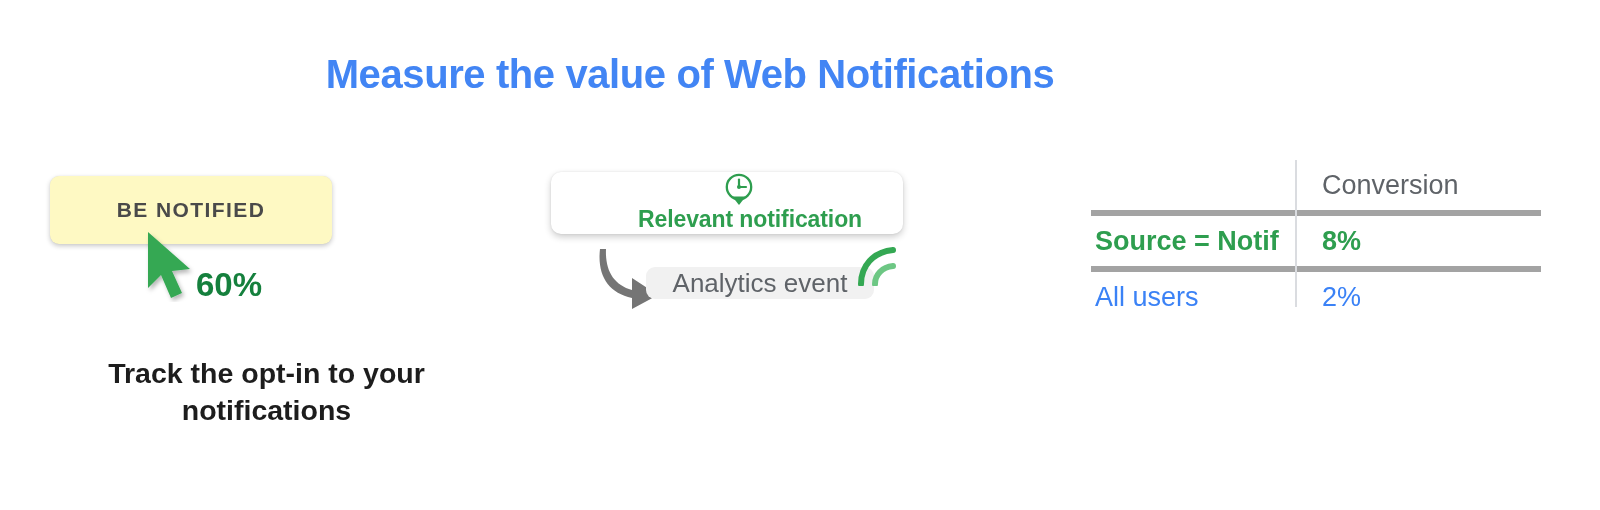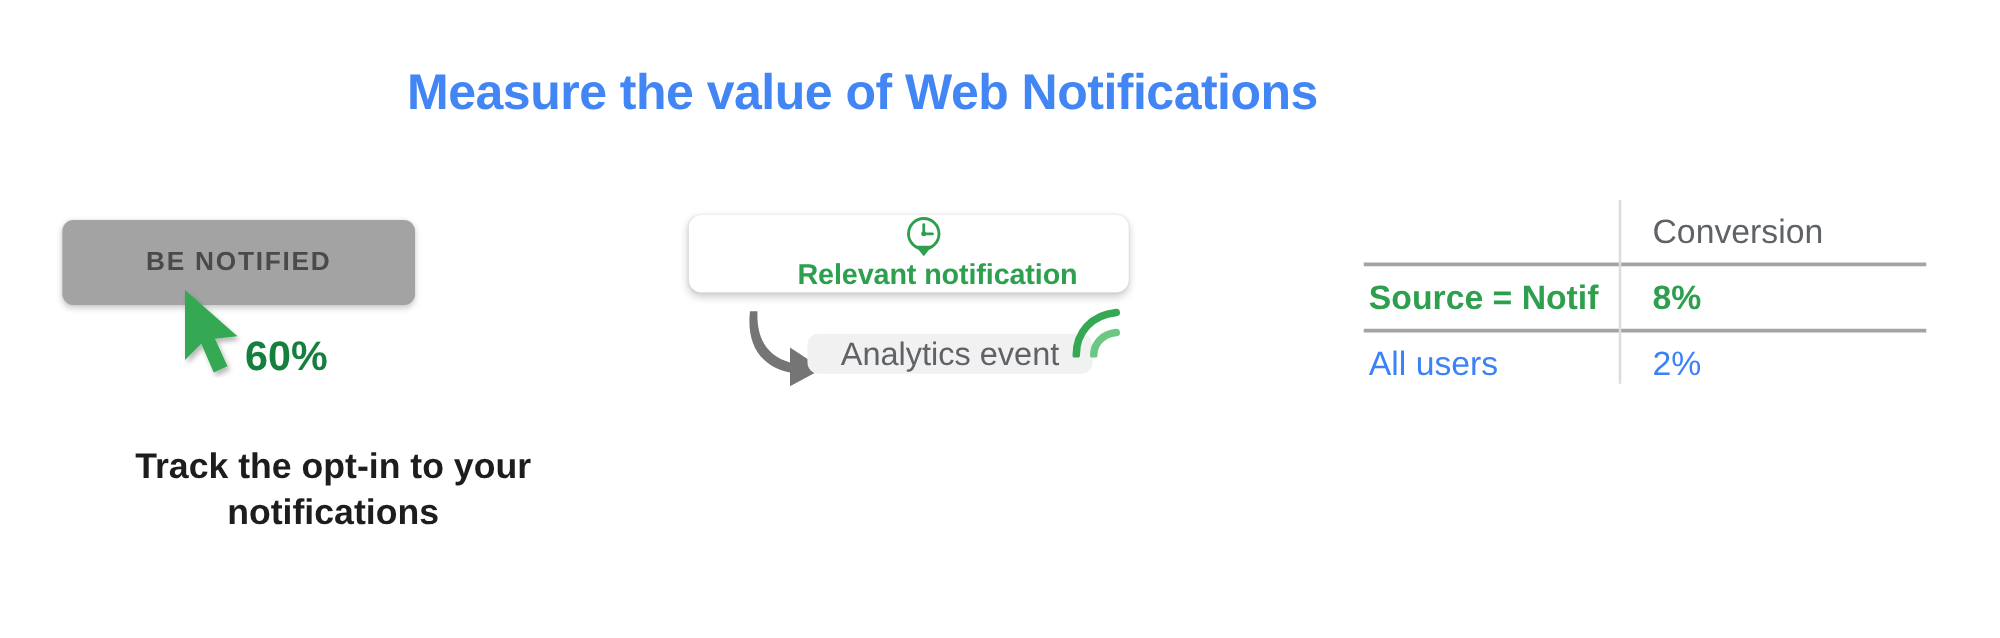--- a/index.html
+++ b/index.html
@@ -60,21 +60,21 @@
   }
   .cap-narrow { padding: 0 60px; box-sizing: border-box; }
 
   
   .notify-button {
     position: absolute;
     left: 50px;
     top: 26px;
     width: 282px;
     height: 68px;
-    background: #a3a3a3;
+    background: #fef9c3;
     border-radius: 9px;
     box-shadow: 0 2px 5px rgba(0,0,0,0.22), 0 0 1px rgba(0,0,0,0.10);
     display: flex;
     align-items: center;
     justify-content: center;
   }
   .notify-button-label {
     font-size: 21px;
     font-weight: bold;
     letter-spacing: 1.4px;
@@ -164,21 +164,21 @@
   .conv-table td {
     padding: 0;
     vertical-align: middle;
     font-size: 27px;
     color: #3b82f6;
     height: 50px;
   }
   .conv-table .col-label { width: 205px; padding-left: 4px; }
   .conv-table .col-value { padding-left: 22px; }
   .row-head td { color: #5f6368; }
-  .row-line td { border-top: 3px solid #a3a3a3; }
+  .row-line td { border-top: 6px solid #a3a3a3; }
   .row-notif td {
     color: #2E9E4F;
     font-weight: bold;
   }
   .vdivider {
     position: absolute;
     left: 229px;
     top: 10px;
     width: 2px;
     height: 147px;

